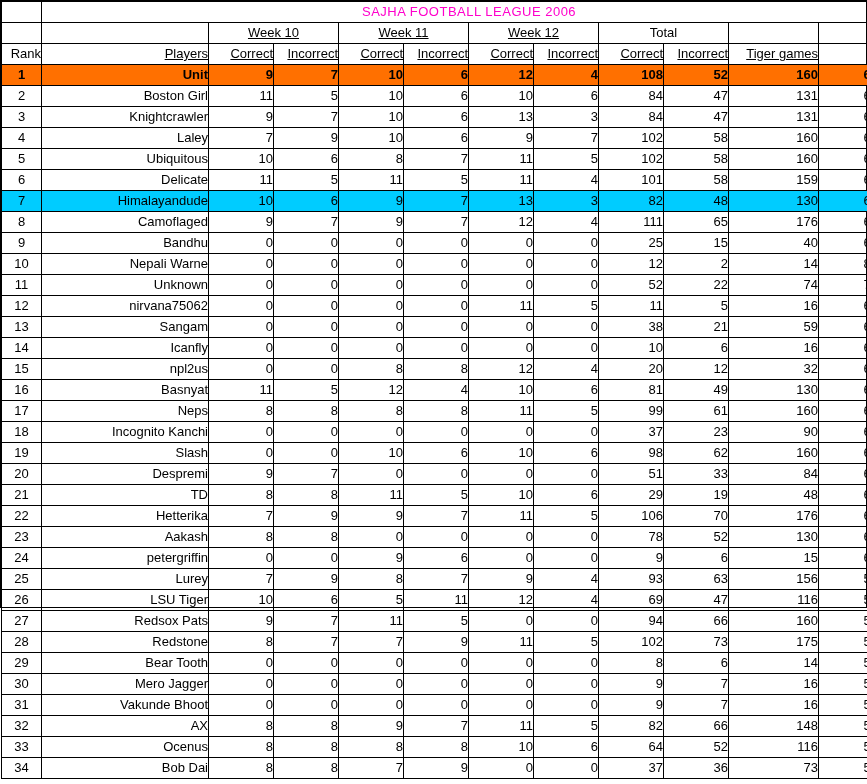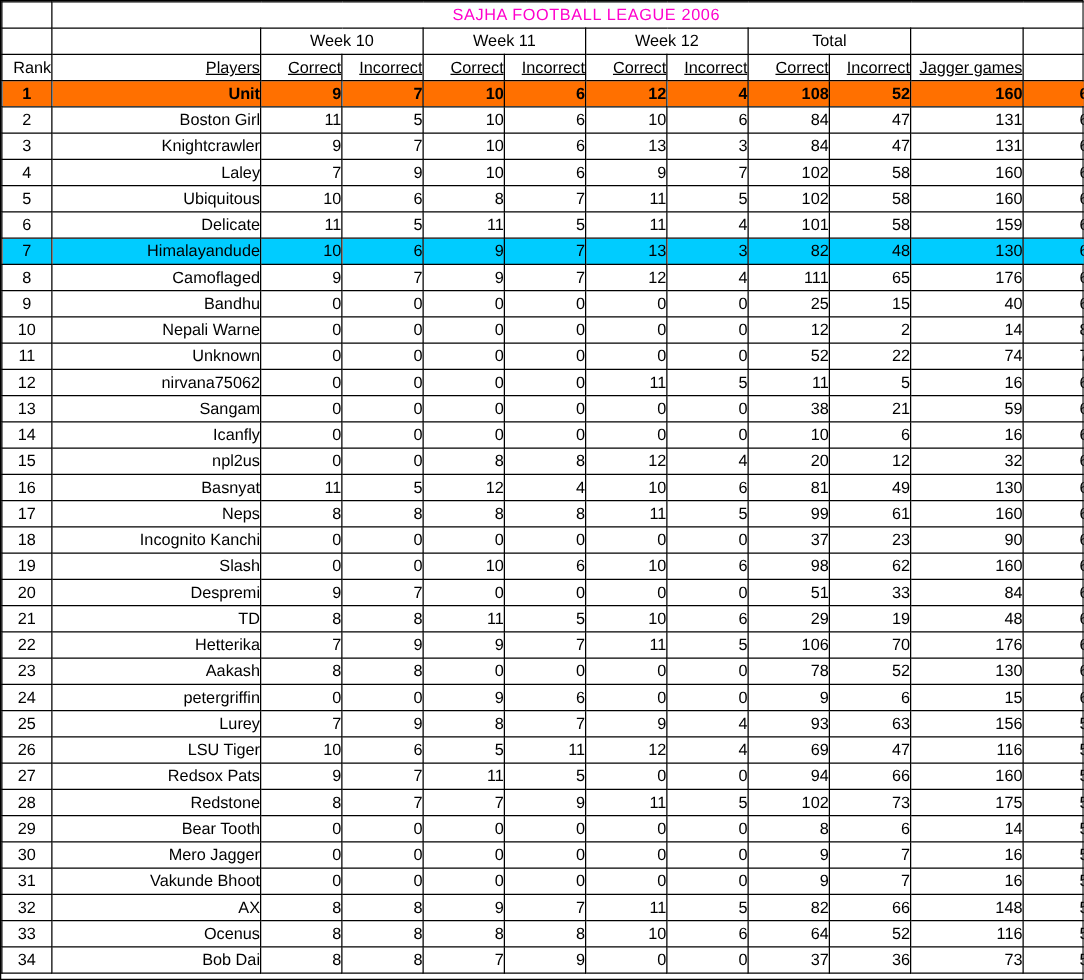--- a/index.html
+++ b/index.html
@@ -10,21 +10,21 @@
   body {
     width: 867px;
     height: 784px;
     font-family: "Liberation Sans", sans-serif;
     font-size: 13px;
     color: #000000;
     overflow: hidden;
   }
   .sheet {
     width: 867px;
-    height: 784px;
+    height: 608px;
     box-sizing: border-box;
     border: 1px solid #000;
     display: flex;
     flex-direction: column;
   }
   table.league {
     border-collapse: collapse;
     table-layout: fixed;
     width: 865px;
   }
@@ -55,20 +55,21 @@
     line-height: 26px;
     border: 1px solid #000;
   }
   .grp-head {
     text-align: center;
     font-size: 13px;
     height: 20px;
     line-height: 20px;
   }
   .grp-head span.u {
+    text-decoration: underline;
   }
   .sub-head {
     text-align: right;
     font-size: 12px;
     height: 20px;
     line-height: 20px;
   }
   .sub-head span.u { text-decoration: underline; }
   .rank-head {
     text-align: right;
@@ -149,21 +150,21 @@
         <td class="rank-head">Rank</td>
         <td class="players-head"><span class="u">Players</span></td>
         <td class="sub-head"><span class="u">Correct</span></td>
         <td class="sub-head"><span class="u">Incorrect</span></td>
         <td class="sub-head"><span class="u">Correct</span></td>
         <td class="sub-head"><span class="u">Incorrect</span></td>
         <td class="sub-head"><span class="u">Correct</span></td>
         <td class="sub-head"><span class="u">Incorrect</span></td>
         <td class="sub-head"><span class="u">Correct</span></td>
         <td class="sub-head"><span class="u">Incorrect</span></td>
-        <td class="sub-head"><span class="u">Jagger games</span></td>
+        <td class="sub-head"><span class="u">Tiger games</span></td>
         <td class="sub-head"><span class="u">%</span></td>
       </tr>
     </thead>
     <tbody id="rows-body">
         <tr class="hl-orange">
           <td class="cell-rank">1</td>
           <td class="cell-name">Unit</td>
           <td class="cell-num">9</td>
           <td class="cell-num">7</td>
           <td class="cell-num">10</td>

